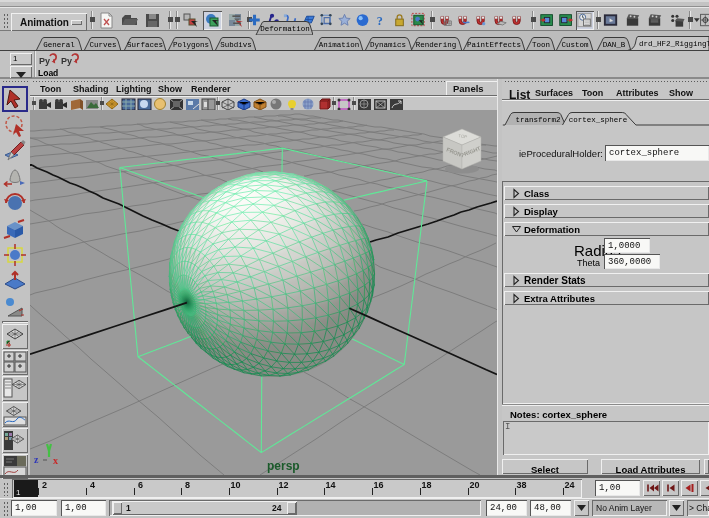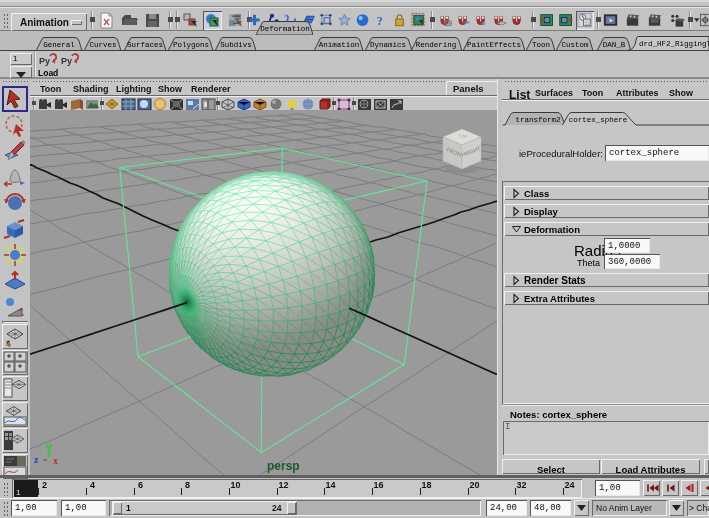--- a/index.html
+++ b/index.html
@@ -816,21 +816,21 @@
     <svg class="ab" style="left:6px;top:1px" width="13" height="12">
       <path d="M4 2.5v8l4.5-4z" fill="none" stroke="#222" stroke-width="1.1"></path>
     </svg>
     <span class="ab bold" style="left:20px;top:2px;font-size:9.5px">Extra Attributes</span>
   </div>
 <div class="ab" style="left:502px;top:404px;width:207px;height:2px;background:#8a8a8a;border-bottom:1px solid #efefef"></div>
 <span class="ab bold" style="left:510px;top:409px;font-size:9.5px">Notes: cortex_sphere</span>
 <div class="ab" style="left:503px;top:421px;width:206px;height:34px;background:#c9c9c9;box-shadow:inset 1px 1px 0 #6a6a6a,inset -1px -1px 0 #efefef">
     <span class="ab" style="left:2px;top:1px;font-size:9px;color:#555;font-family:Liberation Mono,monospace">I</span>
   </div>
-<div class="ab r" style="left:502px;top:459px;width:98px;height:15px;background:#c6c6c6;text-align:center"><span class="bold" style="font-size:9.5px;line-height:15px">Select</span></div>
+<div class="ab r" style="left:502px;top:459px;width:86px;height:15px;background:#c6c6c6;text-align:center"><span class="bold" style="font-size:9.5px;line-height:15px">Select</span></div>
 <div class="ab r" style="left:601px;top:459px;width:99px;height:15px;background:#c6c6c6;text-align:center"><span class="bold" style="font-size:9.5px;line-height:15px">Load Attributes</span></div>
 <div class="ab r" style="left:704px;top:459px;width:5px;height:15px;background:#c6c6c6"></div>
 <div class="ab" style="left:0;top:475px;width:709px;height:3px;background:#5f5f5f"></div>
 <div class="ab" style="left:0;top:479px;width:709px;height:19px;background:#c3c3c3"></div>
 <div class="ab vdots" style="left:2px;top:481px;height:15px"></div>
 <div class="ab s" style="left:12px;top:479px;width:570px;height:19px;background:#c9c9c9"></div>
 <div class="ab" style="left:14px;top:480px;width:24px;height:17px;background:#1a1a1a">
     <span class="ab" style="left:2px;top:8px;font-size:8px;color:#eee">1</span>
   </div>
 <span class="ab tl" style="left:38px;top:480px;width:13px;text-align:center">2</span>
@@ -846,21 +846,21 @@
 <span class="ab tl" style="left:277px;top:480px;width:13px;text-align:center">12</span>
 <div class="ab" style="left:277px;top:488px;width:1.2px;height:7px;background:#222"></div>
 <span class="ab tl" style="left:324px;top:480px;width:13px;text-align:center">14</span>
 <div class="ab" style="left:324px;top:488px;width:1.2px;height:7px;background:#222"></div>
 <span class="ab tl" style="left:372px;top:480px;width:13px;text-align:center">16</span>
 <div class="ab" style="left:372px;top:488px;width:1.2px;height:7px;background:#222"></div>
 <span class="ab tl" style="left:420px;top:480px;width:13px;text-align:center">18</span>
 <div class="ab" style="left:420px;top:488px;width:1.2px;height:7px;background:#222"></div>
 <span class="ab tl" style="left:468px;top:480px;width:13px;text-align:center">20</span>
 <div class="ab" style="left:468px;top:488px;width:1.2px;height:7px;background:#222"></div>
-<span class="ab tl" style="left:515px;top:480px;width:13px;text-align:center">32</span>
+<span class="ab tl" style="left:515px;top:480px;width:13px;text-align:center">38</span>
 <div class="ab" style="left:515px;top:488px;width:1.2px;height:7px;background:#222"></div>
 <span class="ab tl" style="left:563px;top:480px;width:13px;text-align:center">24</span>
 <div class="ab" style="left:563px;top:488px;width:1.2px;height:7px;background:#222"></div>
 <div class="ab fld" style="left:595px;top:480px;width:45px;height:16px">1,00</div>
 <div class="ab r" style="left:643px;top:480px;width:17px;height:16px;background:#c6c6c6"><svg width="17" height="16" viewBox="0 0 17 16">
       <path d="M5 4.5v7" stroke="#6e1616" stroke-width="1.6"></path>
       <path d="M11 4.5L6.5 8l4.5 3.5zM15.5 4.5L11 8l4.5 3.5z" fill="#6e1616"></path>
     </svg></div>
 <div class="ab r" style="left:662px;top:480px;width:17px;height:16px;background:#c6c6c6"><svg width="17" height="16" viewBox="0 0 17 16">
       <path d="M6 4.5v7" stroke="#6e1616" stroke-width="1.6"></path>

